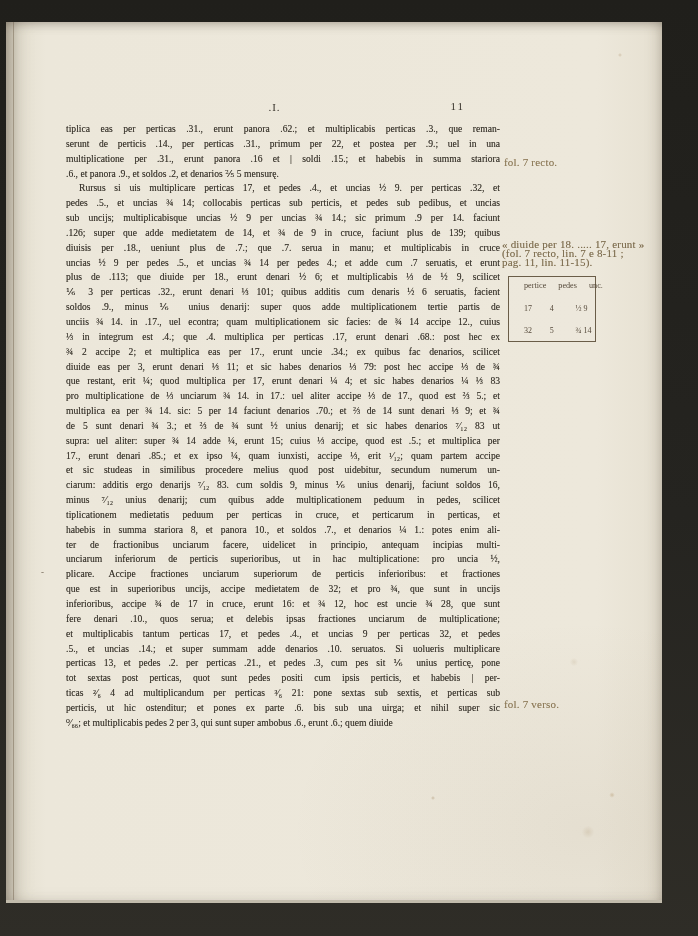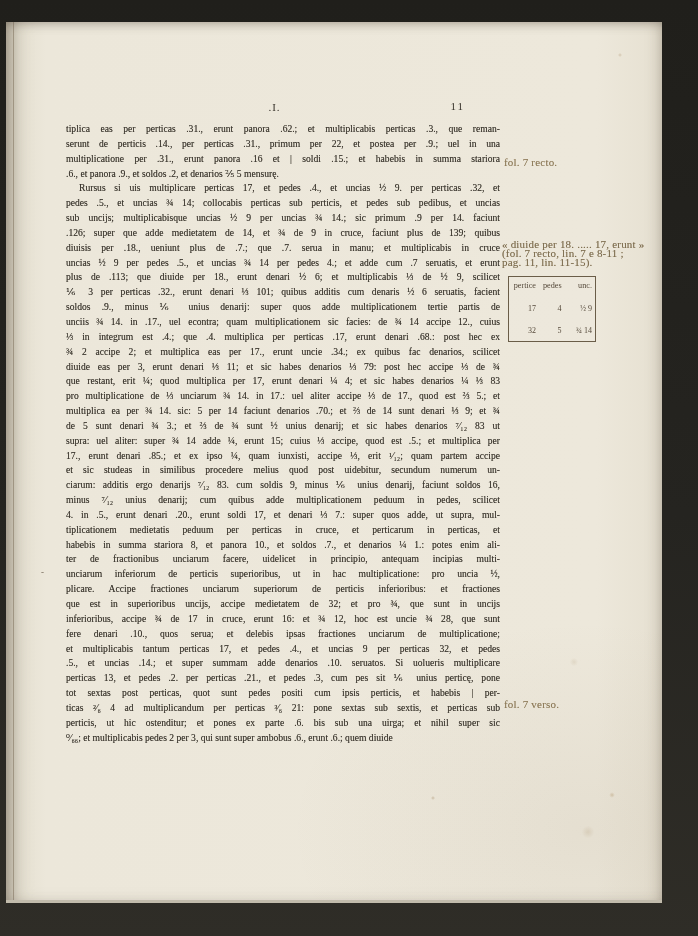--- a/index.html
+++ b/index.html
@@ -44,21 +44,21 @@
   .ln.noj{text-align:left;text-align-last:left;white-space:nowrap;}
   .ln.indent{padding-left:13px;}
   .mnote{position:absolute;color:#8d7a58;font-size:11px;line-height:9px;
     letter-spacing:0.2px;text-shadow:0 0 0.3px rgba(141,122,88,0.5);}
   .variant{color:#7c6c4e;}
   .mtable{position:absolute;left:502px;top:254px;width:88px;height:66px;
     border:1px solid #6a5d48;color:#55493a;font-size:8px;
     display:flex;flex-direction:column;justify-content:space-between;
     padding:4px 3px 6px 3px;box-sizing:border-box;background:rgba(255,255,255,0.04);}
   .trow{display:flex;justify-content:space-between;}
-  .trow span{display:block;text-align:right;}
+  .trow span{display:block;text-align:left;margin-left:12px;}
   .c1{width:30%;} .c2{width:30%;} .c3{width:36%;}
   .thead{font-size:8.2px;}
   .marginmark{position:absolute;left:35px;top:545px;color:#6b5f4e;font-size:9px;}
 </style>
 </head>
 <body>
 
 <div class="stage">
   <div class="paper">
     <div class="stains"></div>
@@ -88,21 +88,20 @@
       <div class="ln">diuide eas per 3, erunt denari ⅓ 11; et sic habes denarios ⅓ 79: post hec accipe ⅓ de ¾</div>
       <div class="ln">que restant, erit ¼; quod multiplica per 17, erunt denari ¼ 4; et sic habes denarios ¼ ⅓ 83</div>
       <div class="ln">pro multiplicatione de ⅓ unciarum ¾ 14. in 17.: uel aliter accipe ⅓ de 17., quod est ⅔ 5.; et</div>
       <div class="ln">multiplica ea per ¾ 14. sic: 5 per 14 faciunt denarios .70.; et ⅔ de 14 sunt denari ⅓ 9; et ¾</div>
       <div class="ln">de 5 sunt denari ¾ 3.; et ⅔ de ¾ sunt ½ unius denarij; et sic habes denarios ⁷⁄₁₂ 83 ut</div>
       <div class="ln">supra: uel aliter: super ¾ 14 adde ¼, erunt 15; cuius ⅓ accipe, quod est .5.; et multiplica per</div>
       <div class="ln">17., erunt denari .85.; et ex ipso ¼, quam iunxisti, accipe ⅓, erit ¹⁄₁₂; quam partem accipe</div>
       <div class="ln">et sic studeas in similibus procedere melius quod post uidebitur, secundum numerum un-</div>
       <div class="ln">ciarum: additis ergo denarijs ⁷⁄₁₂ 83. cum soldis 9, minus ⅙ unius denarij, faciunt soldos 16,</div>
       <div class="ln">minus ⁷⁄₁₂ unius denarij; cum quibus adde multiplicationem peduum in pedes, scilicet</div>
-      <div class="ln">4. in .5., erunt denari .20., erunt soldi 17, et denari ⅓ 7.: super quos adde, ut supra, mul-</div>
       <div class="ln">tiplicationem medietatis peduum per perticas in cruce, et perticarum in perticas, et</div>
       <div class="ln">habebis in summa stariora 8, et panora 10., et soldos .7., et denarios ¼ 1.: potes enim ali-</div>
       <div class="ln">ter de fractionibus unciarum facere, uidelicet in principio, antequam incipias multi-</div>
       <div class="ln">unciarum inferiorum de perticis superioribus, ut in hac multiplicatione: pro uncia ½,</div>
       <div class="ln">plicare. Accipe fractiones unciarum superiorum de perticis inferioribus: et fractiones</div>
       <div class="ln">que est in superioribus uncijs, accipe medietatem de 32; et pro ¾, que sunt in uncijs</div>
       <div class="ln">inferioribus, accipe ¾ de 17 in cruce, erunt 16: et ¾ 12, hoc est uncie ¾ 28, que sunt</div>
       <div class="ln">fere denari .10., quos serua; et delebis ipsas fractiones unciarum de multiplicatione;</div>
       <div class="ln">et multiplicabis tantum perticas 17, et pedes .4., et uncias 9 per perticas 32, et pedes</div>
       <div class="ln">.5., et uncias .14.; et super summam adde denarios .10. seruatos. Si uolueris multiplicare</div>

